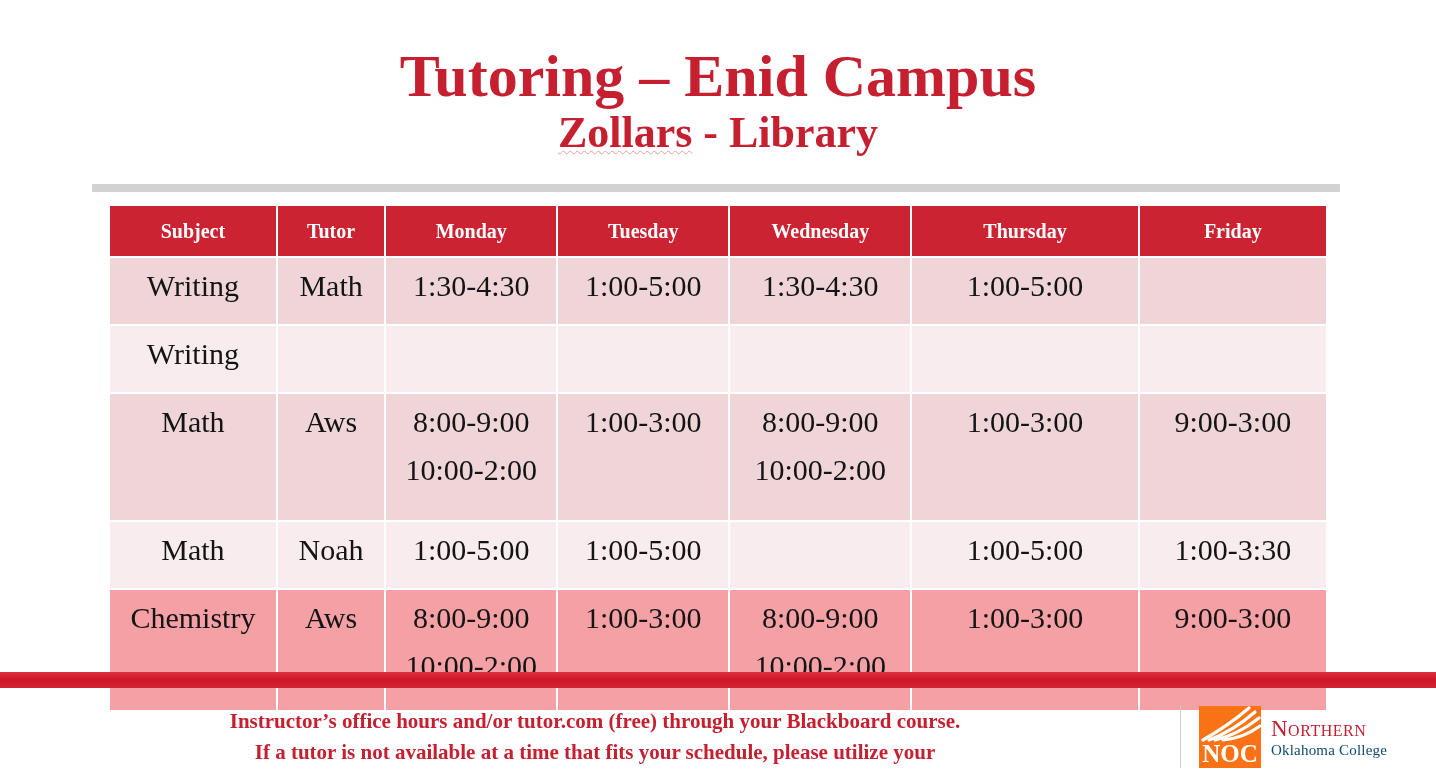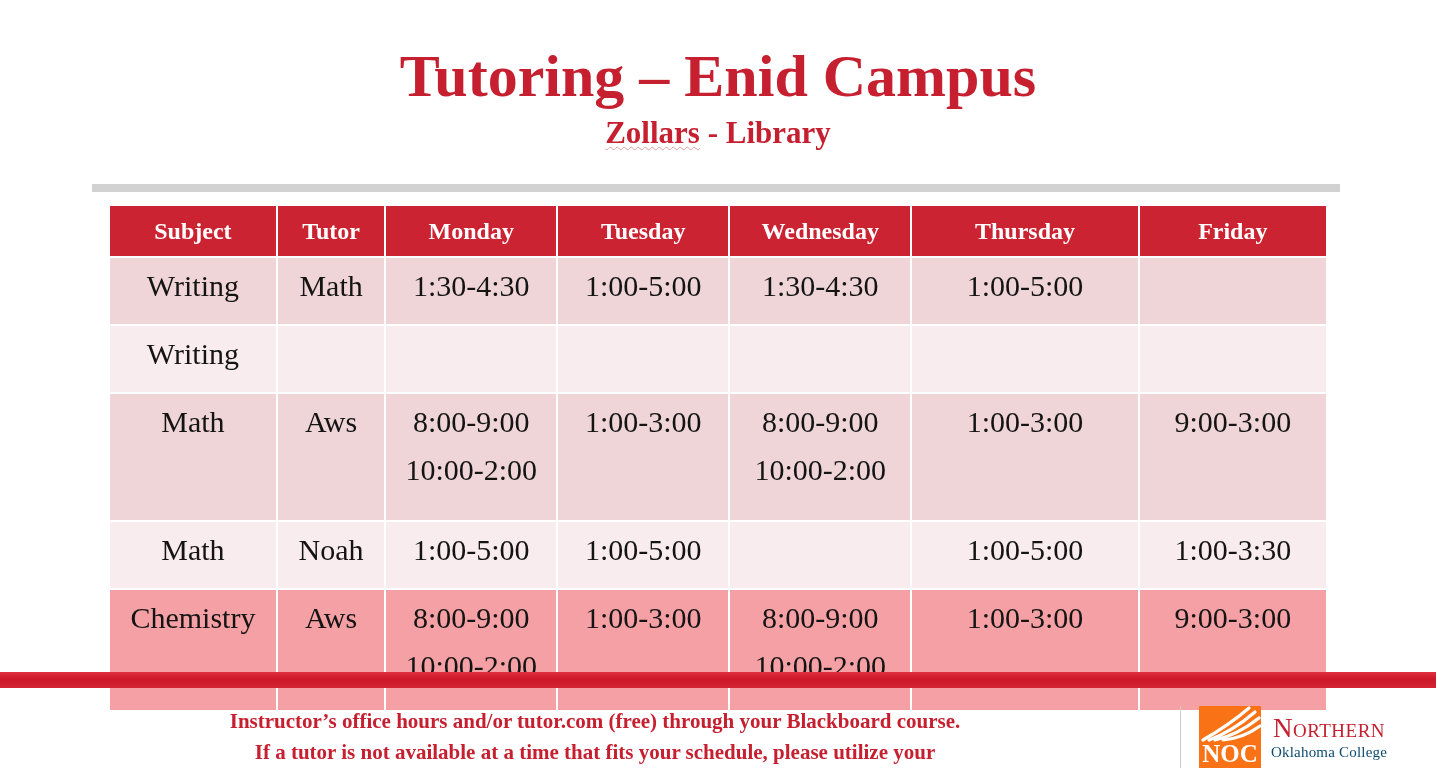--- a/index.html
+++ b/index.html
@@ -24,21 +24,21 @@
     font-family: "Liberation Serif", serif;
     font-weight: bold;
     font-size: 60px;
     line-height: 64px;
     color: #c62030;
     letter-spacing: 0px;
   }
   .title-sub {
     font-family: "Liberation Serif", serif;
     font-weight: bold;
-    font-size: 31px;
+    font-size: 44px;
     line-height: 46px;
     color: #c62030;
     margin-top: 2px;
   }
   .sub-underline {
     text-decoration: underline;
     text-decoration-color: #e0a0a4;
     text-decoration-style: wavy;
     text-decoration-thickness: 1px;
     text-underline-offset: 3px;
@@ -65,21 +65,21 @@
     border-collapse: separate;
     border-spacing: 2px 2px;
     width: 1220px;
     table-layout: fixed;
   }
   table.sched th {
     background: #cc2333;
     color: #ffffff;
     font-family: "Liberation Serif", serif;
     font-weight: bold;
-    font-size: 24px;
+    font-size: 20px;
     height: 50px;
     text-align: center;
     vertical-align: middle;
     padding: 0 4px;
     border: none;
   }
   table.sched td {
     font-family: "Liberation Serif", serif;
     font-size: 30px;
     color: #141414;
@@ -159,25 +159,24 @@
     flex: 0 0 auto;
   }
   .logo-mark svg { display: block; }
   .logo-words {
     margin-left: 10px;
     line-height: 1;
   }
   .logo-northern {
     font-family: "Liberation Serif", serif;
     color: #c62030;
-    font-size: 27px;
+    font-size: 23px;
     letter-spacing: 0.5px;
     font-variant: small-caps;
     font-weight: normal;
-    text-align: center;
   }
   .logo-okc {
     font-family: "Liberation Serif", serif;
     color: #0c4a6e;
     font-size: 15px;
     margin-top: 3px;
     letter-spacing: 0.2px;
   }
 </style>
 </head>

